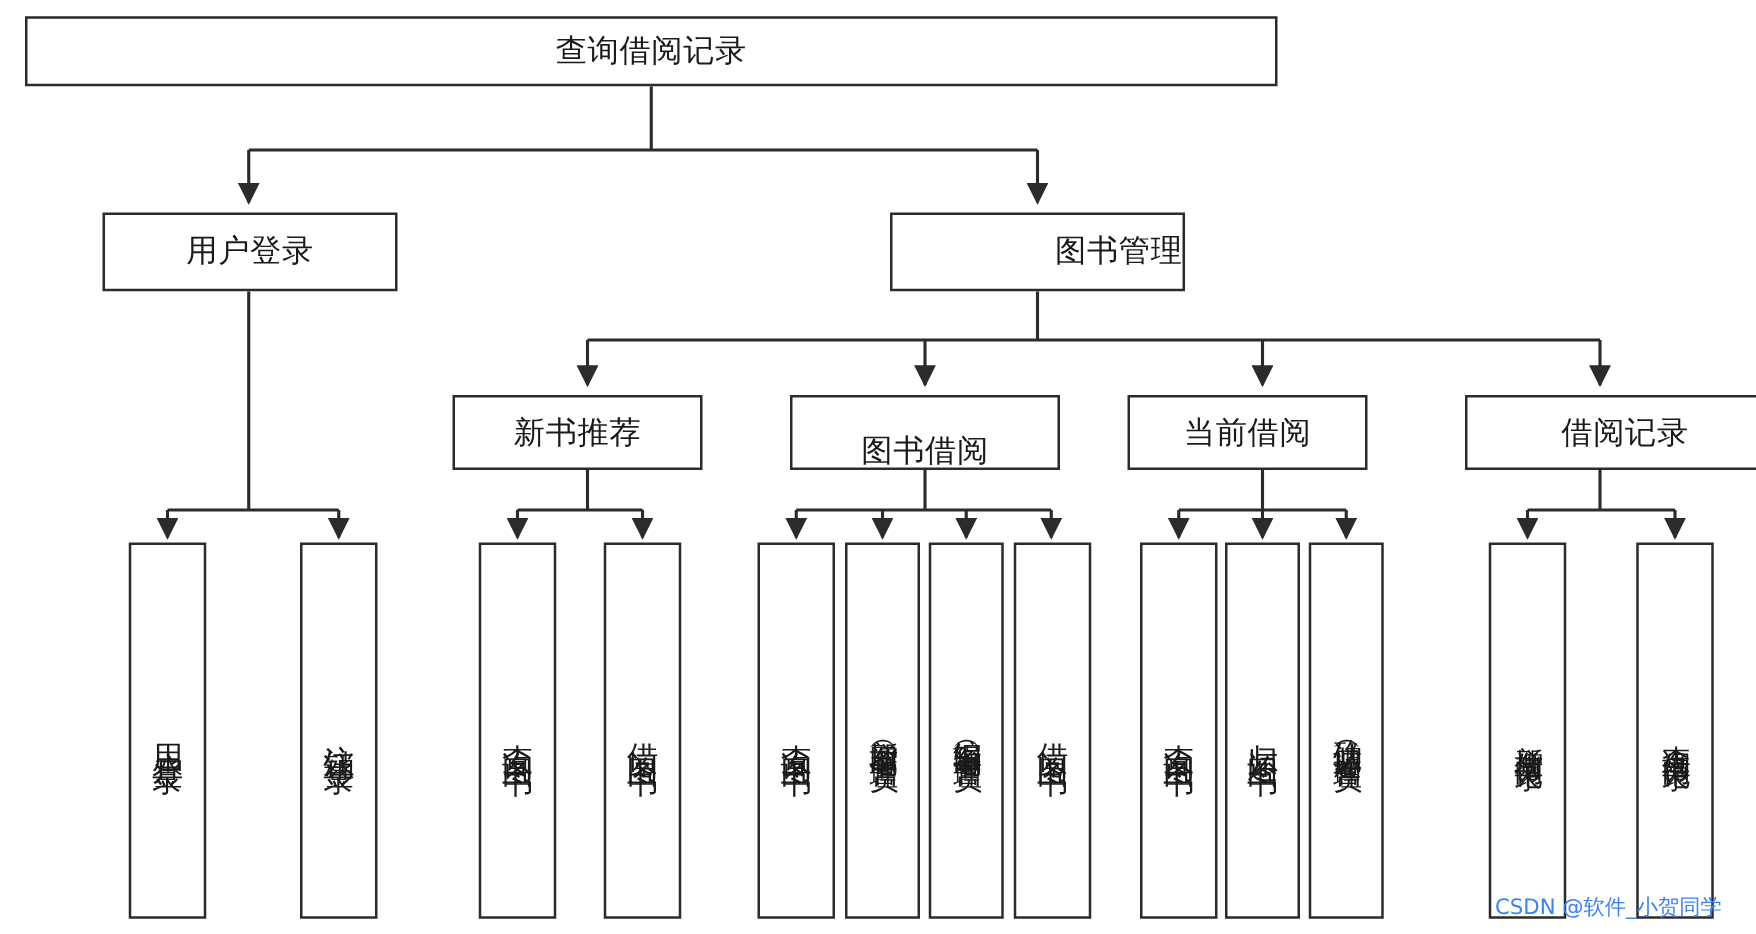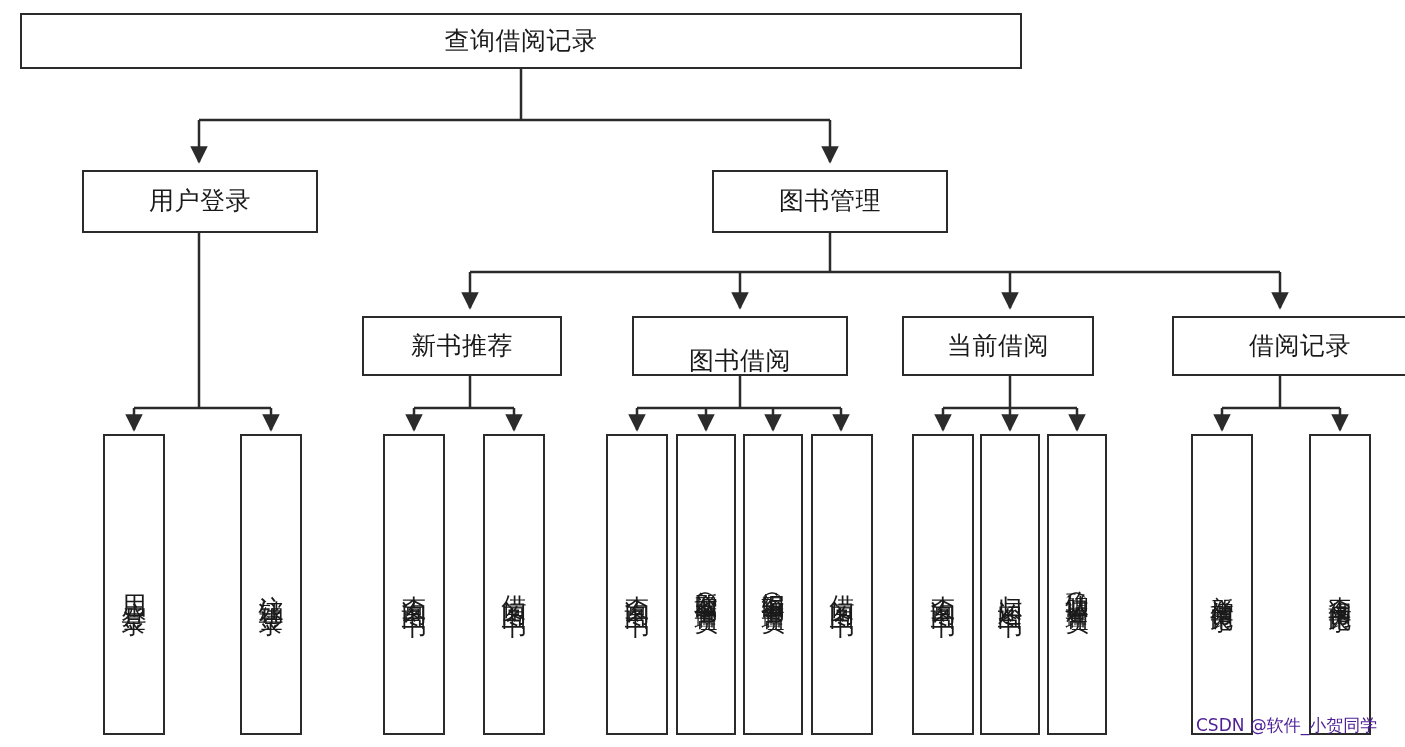--- a/index.html
+++ b/index.html
@@ -68,21 +68,21 @@
   }
   .node.v.narrow .label {
     font-size: 23px;
     letter-spacing: 3px;
   }
   #watermark {
     position: absolute;
     left: 1196px;
     top: 714px;
     font-size: 17px;
-    color: #4c1d95;
+    color: #3b82f6;
     white-space: nowrap;
     z-index: 5;
     font-family: "DejaVu Sans", "Liberation Sans", sans-serif;
   }
 </style>
 </head>
 <body>
 
 <div id="canvas">
 
@@ -140,21 +140,21 @@
   </svg>
 
   <div class="node h root" style="left:20px; top:13px; width:1002px; height:56px;">
     <span class="label">查询借阅记录</span>
   </div>
 
   <div class="node h" style="left:82px; top:170px; width:236px; height:63px;">
     <span class="label">用户登录</span>
   </div>
 
-  <div class="node h" style="left:712px; top:170px; width:236px; height:63px;">
+  <div class="node h" style="left:712px; top:170px; width:236px; height:63px;justify-content:flex-end;">
     <span class="label">图书管理</span>
   </div>
 
   <div class="node h" style="left:362px; top:316px; width:200px; height:60px;">
     <span class="label">新书推荐</span>
   </div>
 
   <div class="node h" style="left:632px; top:316px; width:216px; height:60px;align-items:flex-end;">
     <span class="label">图书借阅</span>
   </div>

